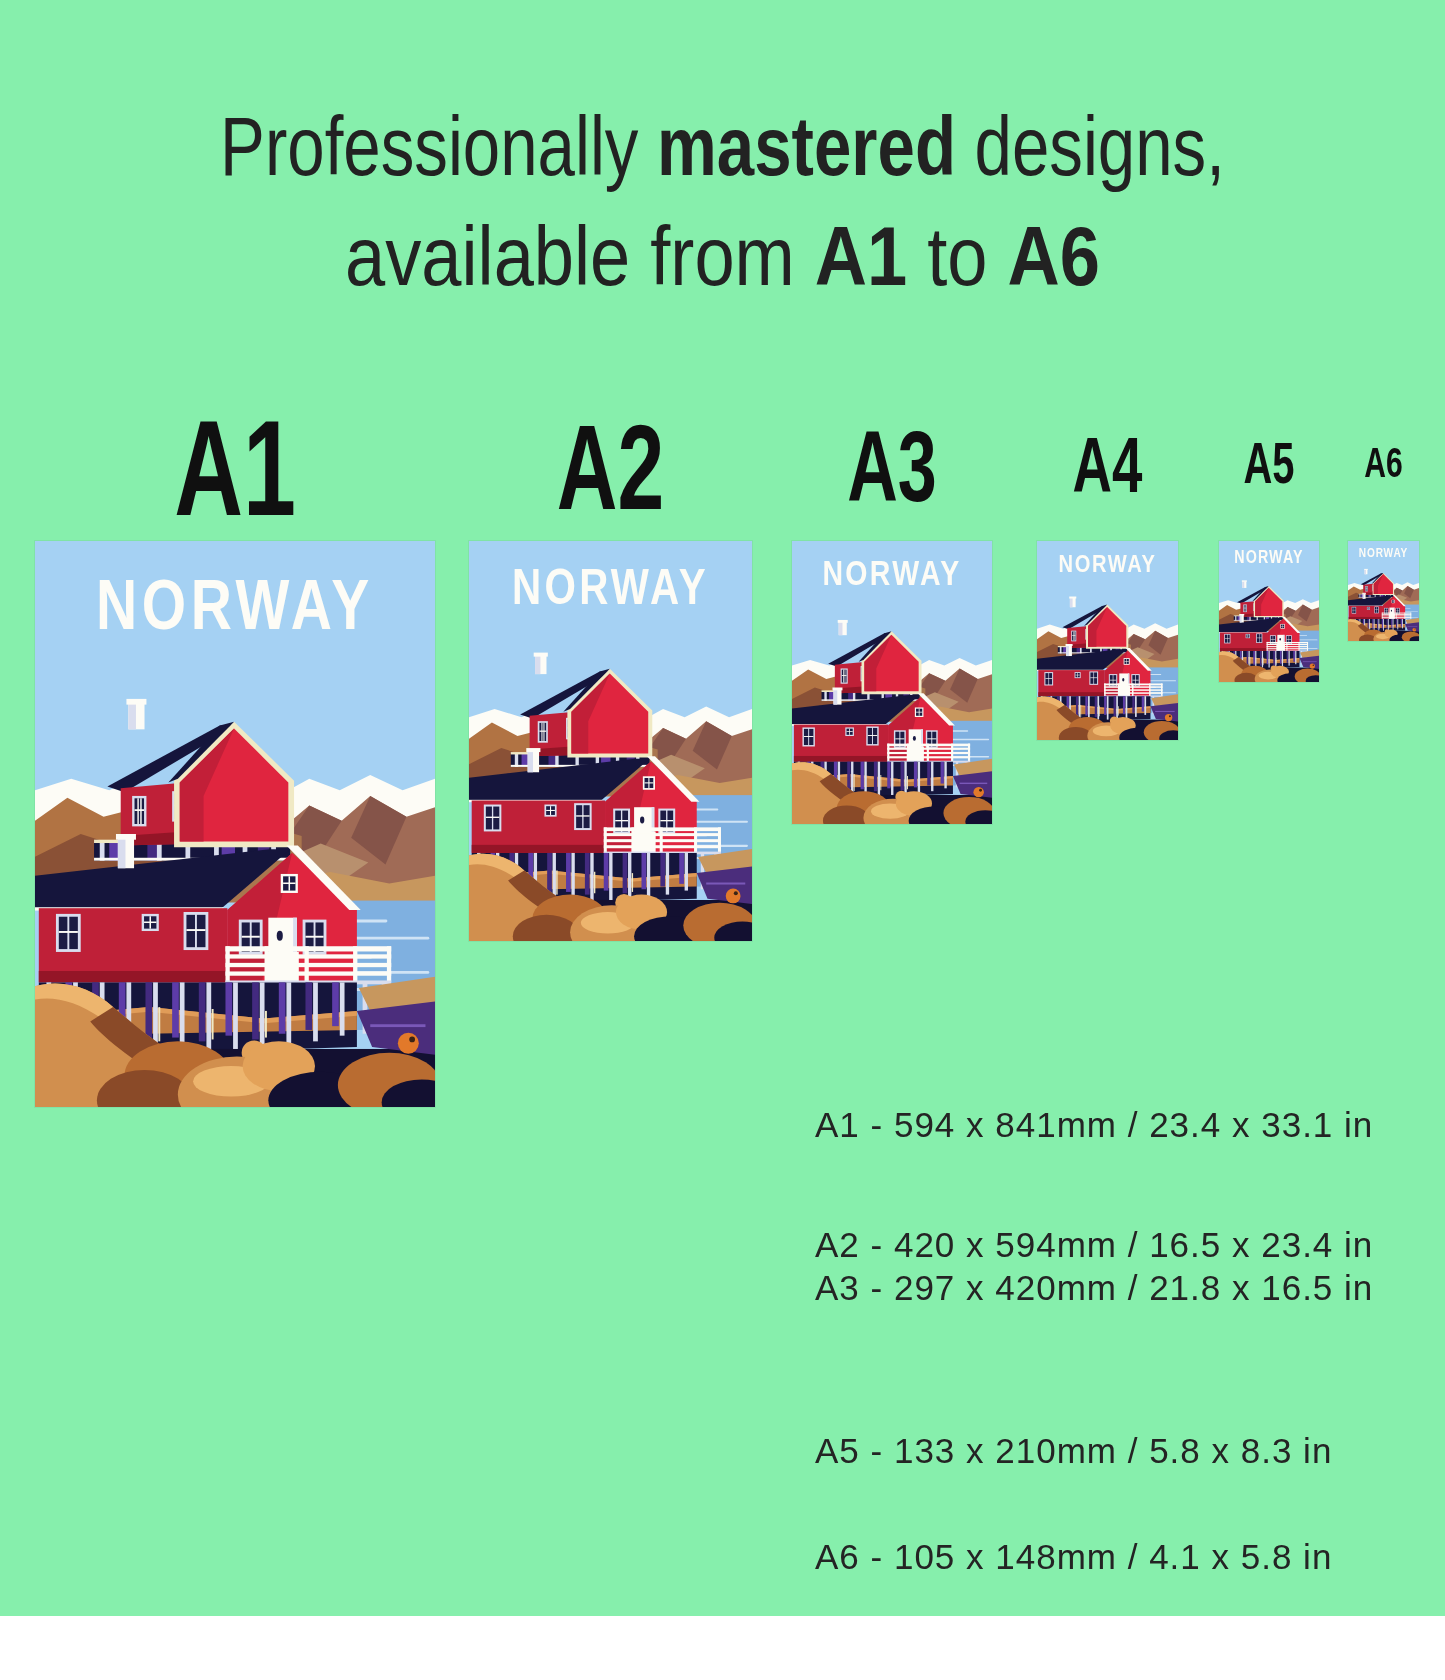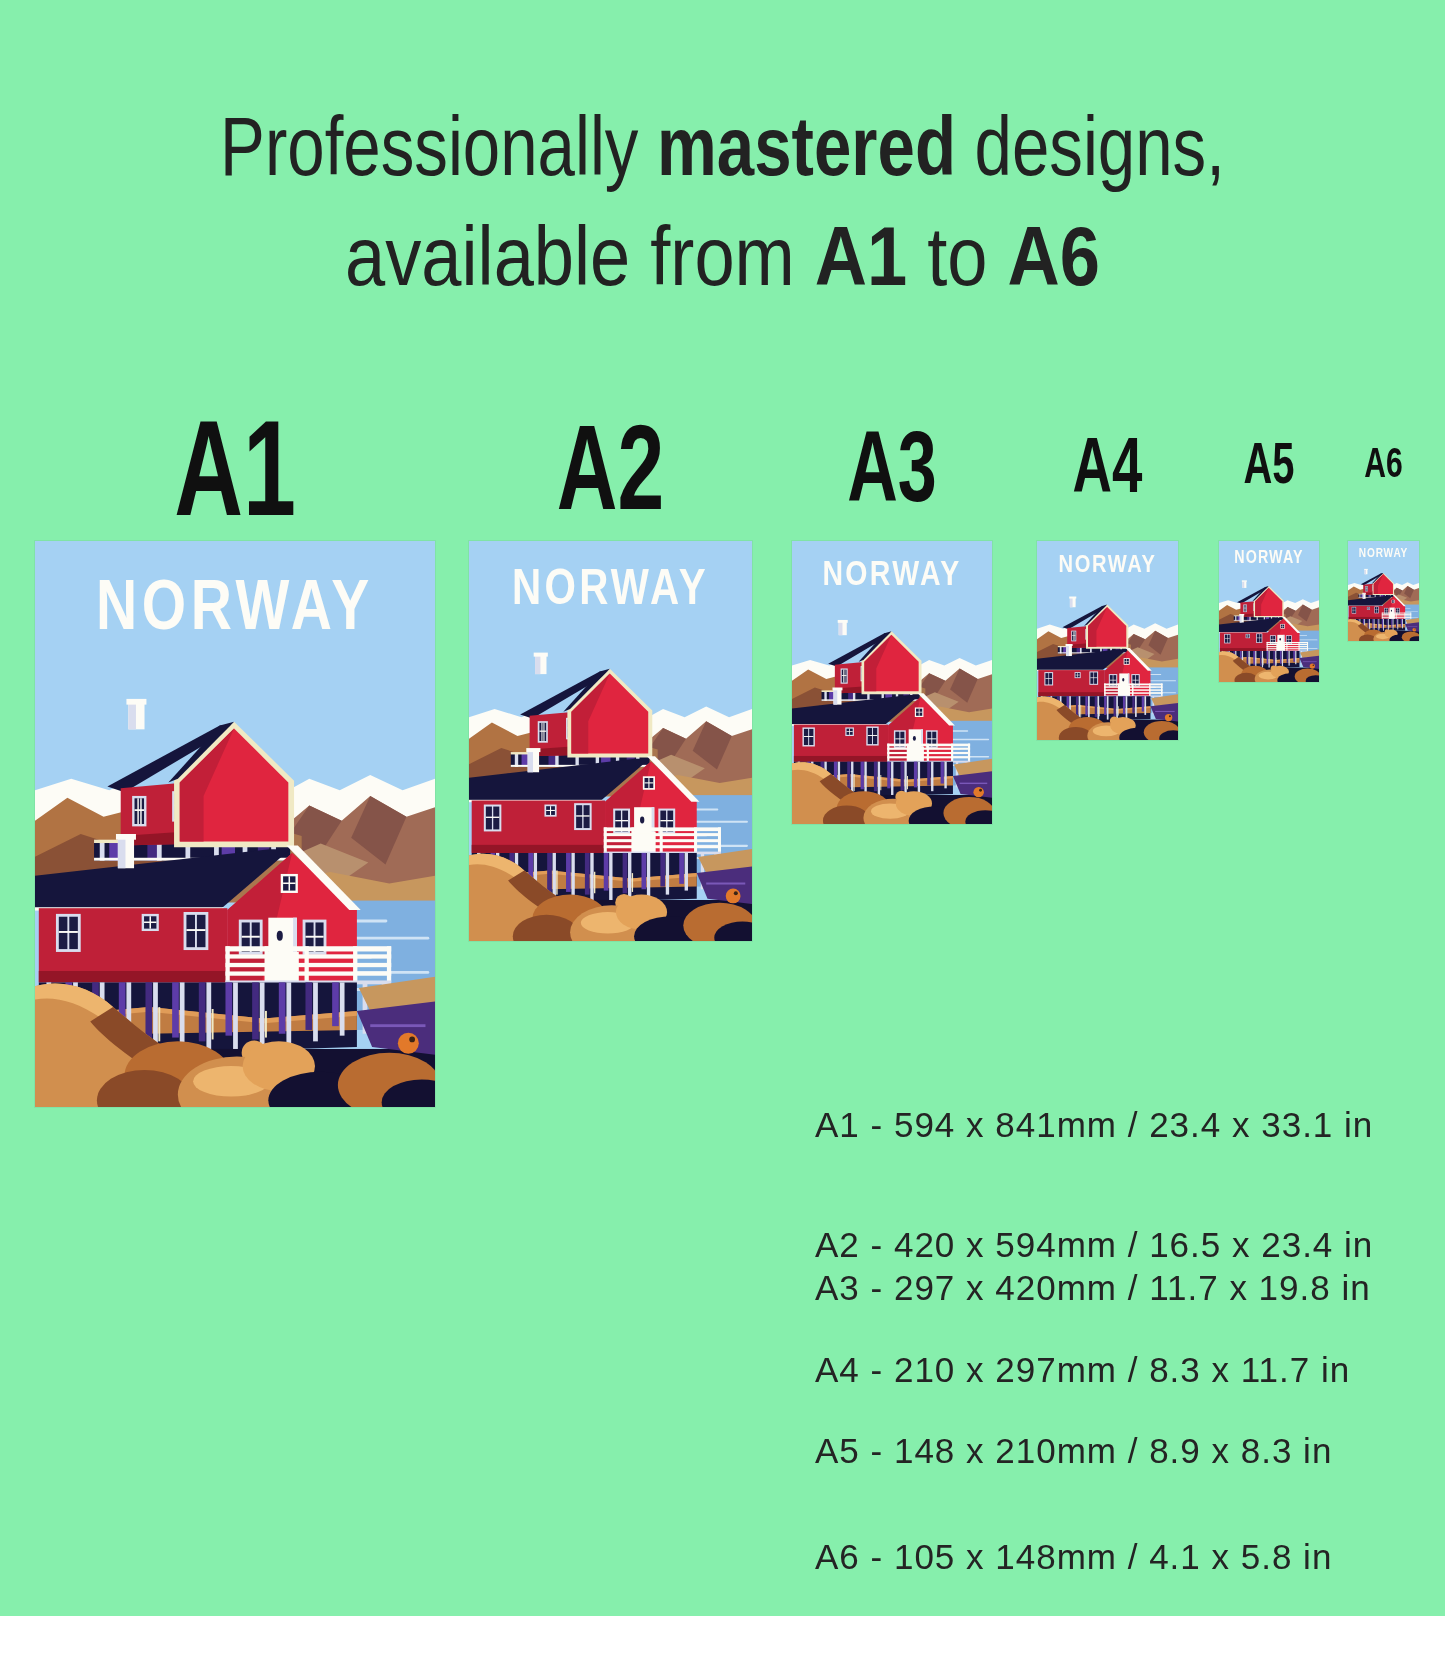--- a/index.html
+++ b/index.html
@@ -1277,17 +1277,16 @@
       <ellipse cx="300" cy="588" rx="55" ry="30" fill="var(--deep)"></ellipse>
       <circle cx="392" cy="528" r="11" fill="var(--ball)"></circle>
       <circle cx="396" cy="524" r="3" fill="var(--ball-dot)"></circle>
       <ellipse cx="372" cy="572" rx="54" ry="34" fill="var(--rock-mid)"></ellipse>
       <ellipse cx="406" cy="590" rx="42" ry="24" fill="var(--deep)"></ellipse>
     </g>
   </svg>
     </div>
     <div class="size-row" style="top: 1107px;">A1 - 594 x 841mm / 23.4 x 33.1 in</div>
     <div class="size-row" style="top: 1191px; margin-top: 36px;">A2 - 420 x 594mm / 16.5 x 23.4 in</div>
-    <div class="size-row" style="top: 1270px;">A3 - 297 x 420mm / 11.7 x 19.8 in</div>
-    <div class="size-row" style="top: 1352px;">A4 - 210 x 297mm / 8.3 x 11.7 in</div>
-    <div class="size-row" style="top: 1433px;">A5 - 148 x 210mm / 8.9 x 8.3 in</div>
+    <div class="size-row" style="top: 1270px;">A3 - 297 x 420mm / 21.8 x 16.5 in</div>
+    <div class="size-row" style="top: 1433px;">A5 - 133 x 210mm / 5.8 x 8.3 in</div>
     <div class="size-row" style="top: 1515px; margin-top: 24px;">A6 - 105 x 148mm / 4.1 x 5.8 in</div>
   </div>
 
 </body></html>

